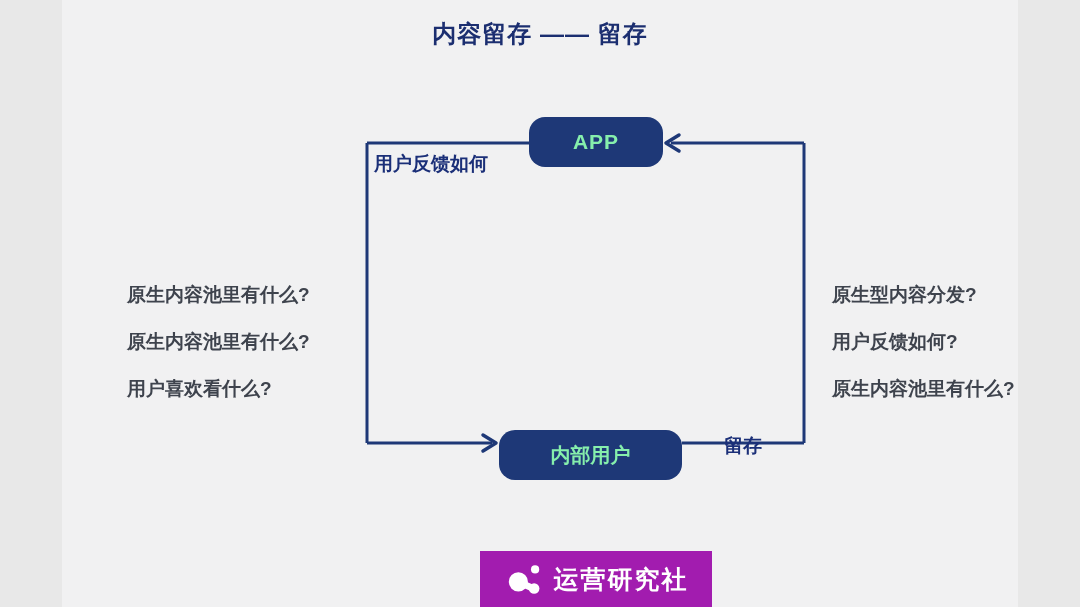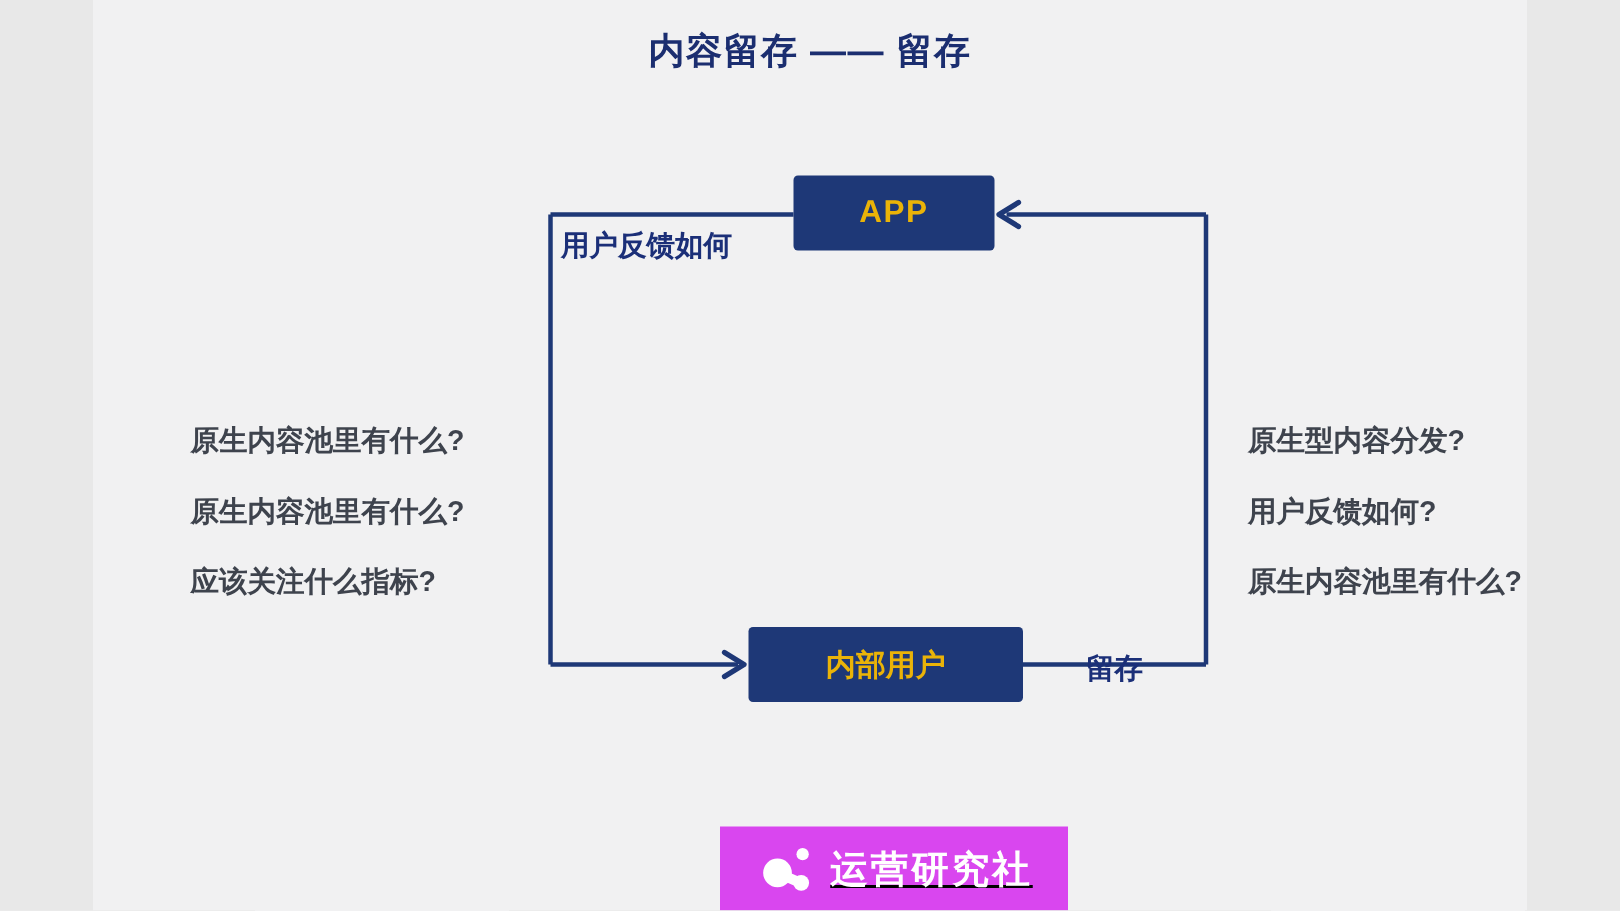--- a/index.html
+++ b/index.html
@@ -30,38 +30,38 @@
   .flow-svg {
     position: absolute;
     left: 0;
     top: 0;
     width: 1080px;
     height: 607px;
   }
   .node {
     position: absolute;
     background: #1e3877;
-    border-radius: 3px;
-    color: #eab308;
+    border-radius: 16px;
+    color: #86efac;
     font-weight: bold;
     display: flex;
     align-items: center;
     justify-content: center;
   }
   .node-app {
     left: 467px;
     top: 117px;
     width: 134px;
     height: 50px;
     font-size: 21px;
     letter-spacing: 1px;
   }
   .node-user {
     left: 437px;
-    top: 418px;
+    top: 430px;
     width: 183px;
     height: 50px;
     font-size: 20px;
   }
   .edge-label {
     position: absolute;
     font-size: 19px;
     font-weight: bold;
     color: #1b2f78;
     white-space: nowrap;
@@ -90,25 +90,24 @@
     color: #3e434d;
     line-height: 22px;
     white-space: nowrap;
   }
   .brand-banner {
     position: absolute;
     left: 418px;
     bottom: 0;
     width: 232px;
     height: 56px;
-    background: #d946ef;
+    background: #a21caf;
     display: flex;
     align-items: center;
     justify-content: center;
-    text-decoration: underline;
   }
   .brand-icon {
     width: 44px;
     height: 44px;
     margin-right: 6px;
     flex: 0 0 auto;
   }
   .brand-name {
     color: #ffffff;
     font-size: 25px;
@@ -151,21 +150,21 @@
 
   <div class="node node-user">内部用户</div>
 
   <div class="edge-label edge-label-distribution">用户反馈如何</div>
 
   <div class="edge-label edge-label-retention">留存</div>
 
   <div class="question-col question-col-left">
     <div class="question">原生内容池里有什么?</div>
     <div class="question">原生内容池里有什么?</div>
-    <div class="question">应该关注什么指标?</div>
+    <div class="question">用户喜欢看什么?</div>
   </div>
 
   <div class="question-col question-col-right">
     <div class="question">原生型内容分发?</div>
     <div class="question">用户反馈如何?</div>
     <div class="question">原生内容池里有什么?</div>
   </div>
 
   <div class="brand-banner">
     <svg class="brand-icon" viewBox="0 0 46 46" xmlns="http://www.w3.org/2000/svg">

